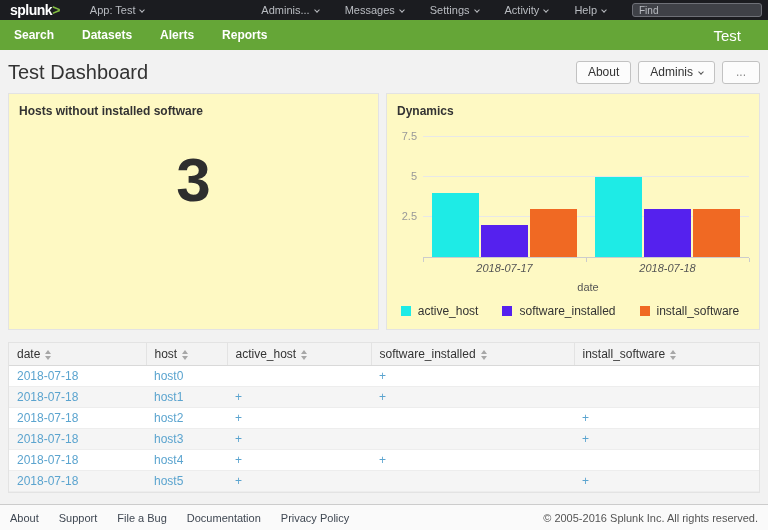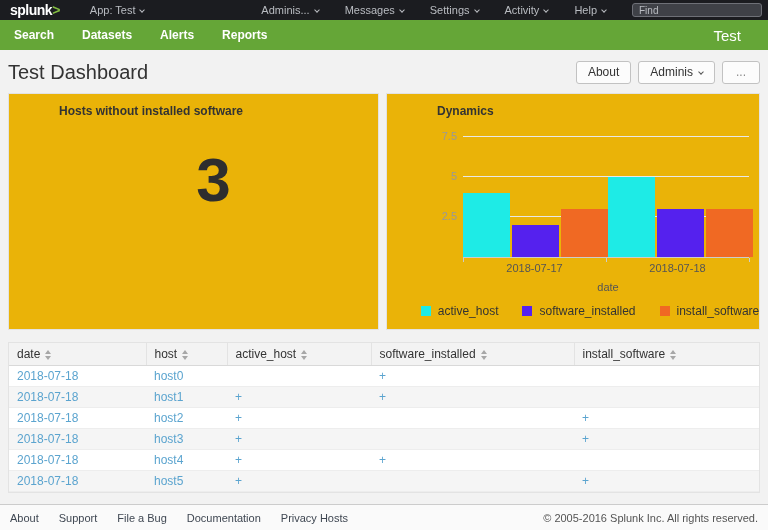--- a/index.html
+++ b/index.html
@@ -41,35 +41,35 @@
   .title-buttons { margin-left:auto; display:flex; gap:7px; }
   .btn {
     background:#fcfcfc; border:1px solid #c2c2c2; border-radius:3px;
     font-size:12px; color:#333; padding:3px 11px; height:23px; cursor:pointer;
     font-family:"Liberation Sans", sans-serif; line-height:15px;
   }
   .btn-more { color:#8a8a8a; padding:3px 13px; }
   .btn .chev { margin-left:6px; color:#555; }
   
   .panels { display:flex; gap:7px; margin:0 8px; height:237px; }
-  .panel { background:#eab308; border:1px solid #e3e3e3;padding-left:40px; }
+  .panel { background:#fef9c3; border:1px solid #e3e3e3; }
   .panel-left { flex:1; }
   .panel-right { width:374px; }
   .panel-title { font-size:12px; font-weight:bold; color:#333; padding:10px 10px 0; }
   .big-number { text-align:center; font-size:62px; font-weight:600; color:#2e2e2e; margin-top:26px; }
   
   .chart-body { padding:8px 6px 0 0; }
   .plot { position:relative; height:132px; margin-left:36px; margin-right:4px; border-bottom:1px solid #ccc; }
   .gridline { position:absolute; left:0; right:0; height:1px; background:#e8e8e8; }
   .gridlabel { position:absolute; left:-34px; width:28px; text-align:right; font-size:11px; color:#999; transform:translateY(-50%); }
   .bars { position:absolute; left:0; right:0; top:0; bottom:0; display:flex; }
   .bar-group { flex:1; display:flex; justify-content:center; align-items:flex-end; gap:2px; }
   .bar { width:47px; cursor:pointer; }
   .axis-tick { position:absolute; bottom:-5px; width:1px; height:4px; background:#ccc; }
-  .xticks { display:flex; margin-left:36px; margin-right:4px; }
+  .xticks { display:flex; margin-left:36px; margin-right:4px;font-style:italic; }
   .xtick { flex:1; text-align:center; font-size:11px; color:#555; padding-top:4px; }
   .xlabel { text-align:center; margin-left:36px; font-size:11px; color:#555; margin-top:7px; }
   .legend { display:flex; justify-content:center; gap:24px; margin-top:11px; font-size:12px; color:#333; }
   .legend-item { display:flex; align-items:center; cursor:pointer; }
   .swatch { width:10px; height:10px; display:inline-block; margin-right:7px; }
   
   .table-panel { margin:12px 8px 0; background:#fff; border:1px solid #e3e3e3; }
   table { width:100%; border-collapse:collapse; font-size:12px; table-layout:fixed; }
   th {
     background:#f3f3f3; text-align:left; font-weight:normal; color:#333;
@@ -253,15 +253,15 @@
           <td><span class="cell-link">host5</span></td>
           <td><span class="cell-link">+</span></td>
           <td></td>
           <td><span class="cell-link">+</span></td>
         </tr>
       </tbody>
   </table>
 </div>
 
 <div class="footer">
-  <span id="footer-links"><span class="footer-link">About</span><span class="footer-link">Support</span><span class="footer-link">File a Bug</span><span class="footer-link">Documentation</span><span class="footer-link">Privacy Hosts</span></span>
+  <span id="footer-links"><span class="footer-link">About</span><span class="footer-link">Support</span><span class="footer-link">File a Bug</span><span class="footer-link">Documentation</span><span class="footer-link">Privacy Policy</span></span>
   <span class="footer-copy">© 2005-2016 Splunk Inc. All rights reserved.</span>
 </div>
 
 </body></html>

